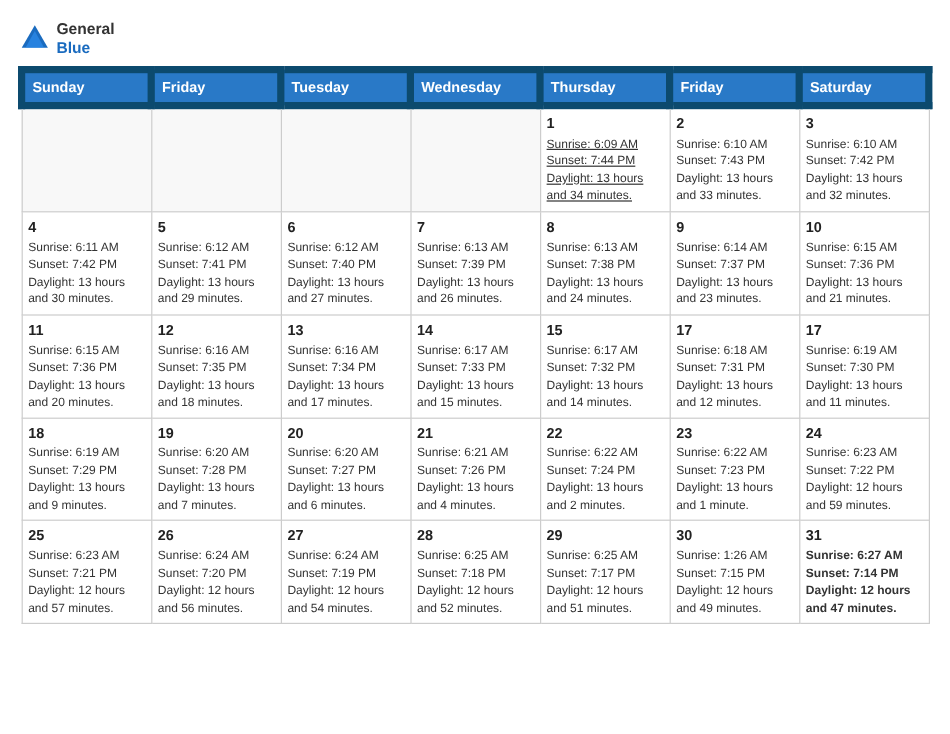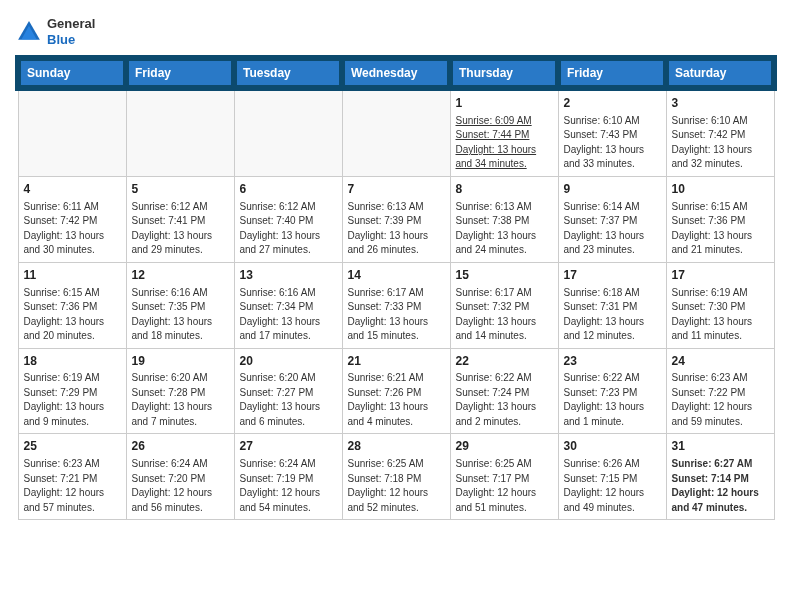--- a/index.html
+++ b/index.html
@@ -300,21 +300,21 @@
 Daylight: 12 hours and 52 minutes.</div>
           </td>
           <td>
             <div class="day-num">29</div>
             <div class="day-info" style="white-space: pre-line;">Sunrise: 6:25 AM
 Sunset: 7:17 PM
 Daylight: 12 hours and 51 minutes.</div>
           </td>
           <td>
             <div class="day-num">30</div>
-            <div class="day-info" style="white-space: pre-line;">Sunrise: 6:26 AM
+            <div class="day-info" style="white-space: pre-line;">Sunrise: 1:26 AM
 Sunset: 7:15 PM
 Daylight: 12 hours and 49 minutes.</div>
           </td>
           <td>
             <div class="day-num">31</div>
             <div class="day-info" style="white-space: pre-line; font-weight: bold;">Sunrise: 6:27 AM
 Sunset: 7:14 PM
 Daylight: 12 hours and 47 minutes.</div>
           </td>
         </tr>

